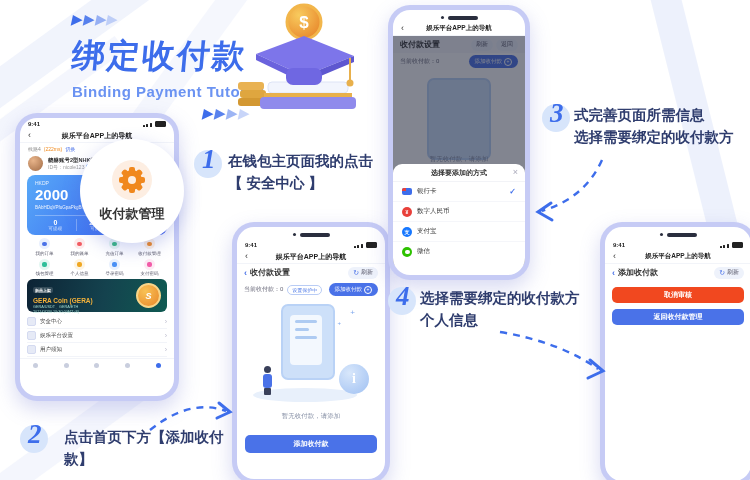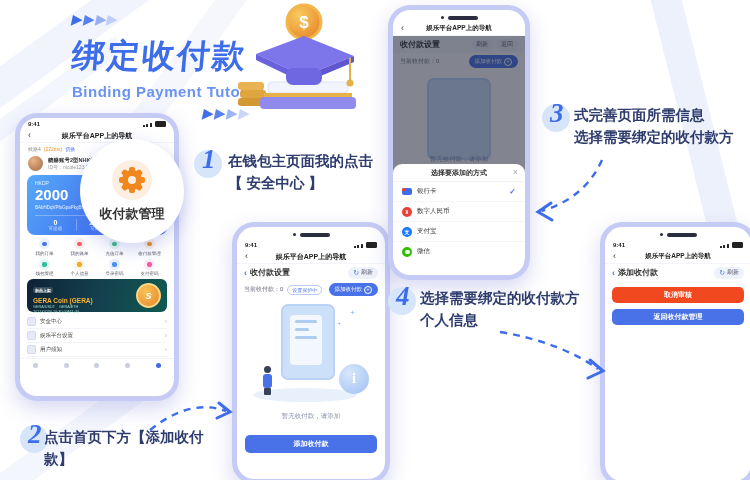--- a/index.html
+++ b/index.html
@@ -252,21 +252,21 @@
   </div>
   <div class="step-text" style="left:228px;top:150px;width:168px;">
     <div>在钱包主页面我的点击</div>
       <div>【 安全中心 】</div>
   </div>
 
   <div class="num-wrap" style="left:20px;top:419px;">
     <div class="num-circle"></div>
       <div class="num">2</div>
   </div>
-  <div class="step-text" style="left:44px;top:426px;width:172px;">
+  <div class="step-text" style="left:64px;top:426px;width:172px;">
     <div>点击首页下方【添加收付</div>
       <div>款】</div>
   </div>
 
   <div class="num-wrap" style="left:542px;top:98px;">
     <div class="num-circle"></div>
       <div class="num">3</div>
   </div>
   <div class="step-text" style="left:574px;top:104px;width:172px;">
     <div>式完善页面所需信息</div>

